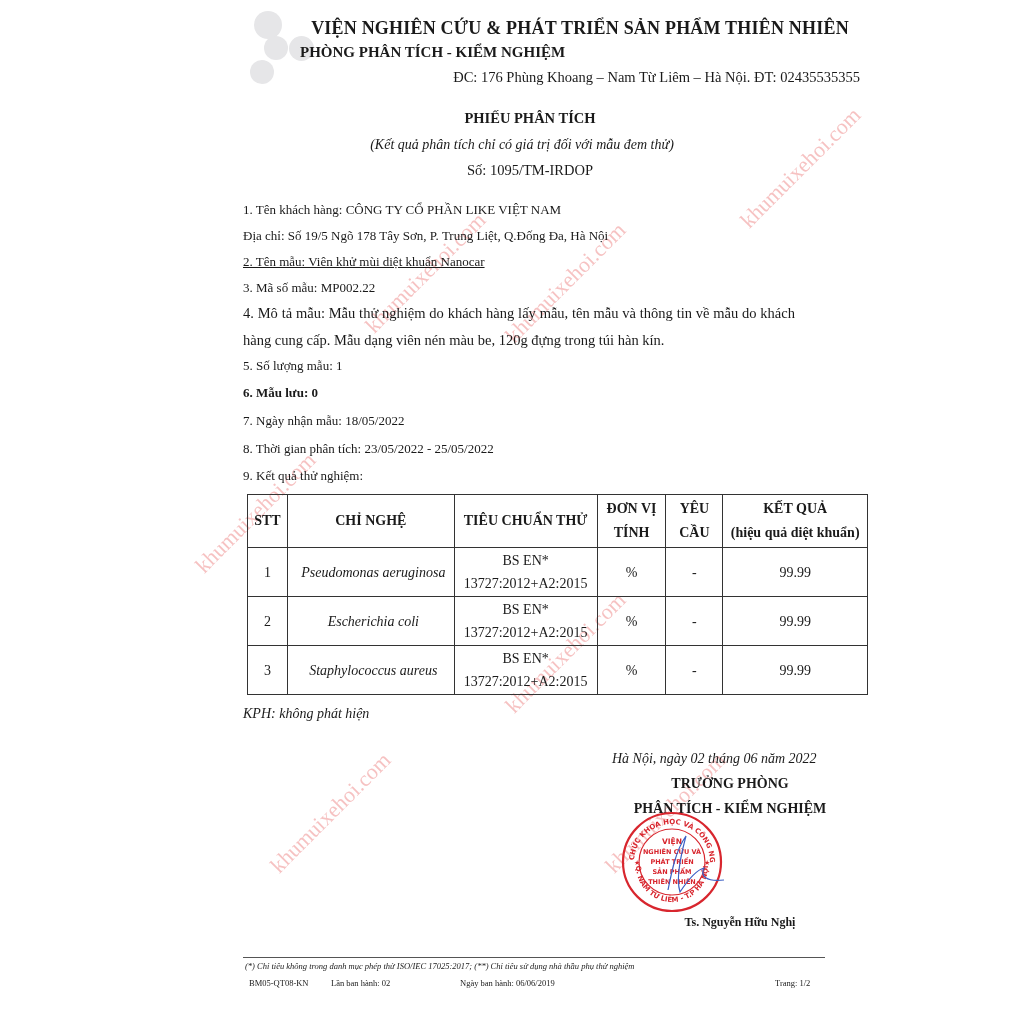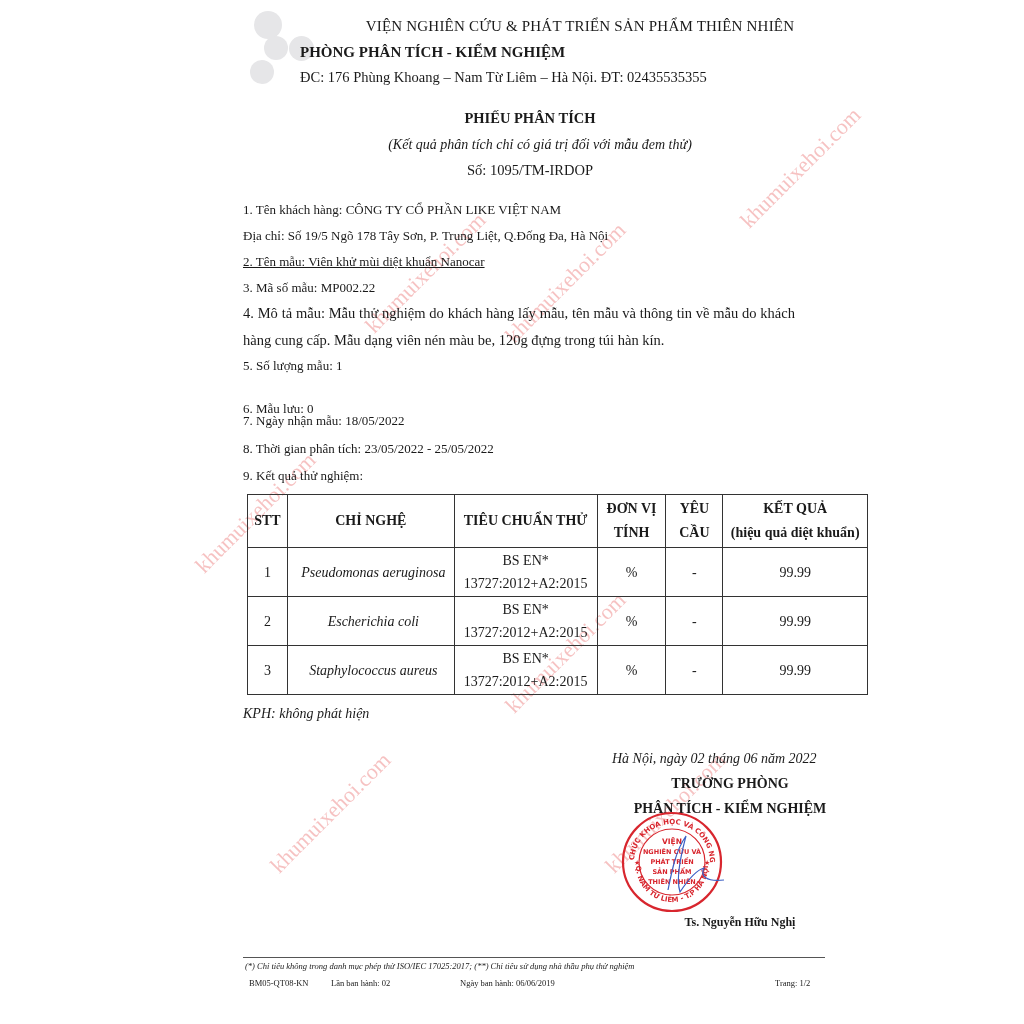--- a/index.html
+++ b/index.html
@@ -3,25 +3,25 @@
 <meta charset="utf-8">
 <style>
   html, body { margin: 0; padding: 0; }
   body {
     width: 1024px; height: 1024px; background: #ffffff; position: relative; overflow: hidden;
     font-family: "Liberation Serif", "DejaVu Serif", serif; color: #1a1a1a;
   }
   .abs { position: absolute; }
   .logo { position: absolute; left: 240px; top: 8px; width: 80px; height: 85px; }
   .logo .c { position: absolute; border-radius: 50%; background: #e6e6e8; }
-  .h1 { left: 300px; width: 560px; top: 18px; font-size: 15px; font-weight: normal; text-align: center; letter-spacing: 0.2px; }
+  .h1 { left: 300px; width: 560px; top: 18px; font-size: 18px; font-weight: bold; text-align: center; letter-spacing: 0.2px; }
   .h2 { left: 300px; width: 560px; top: 44px; font-size: 15px; font-weight: bold; }
-  .h3 { left: 300px; width: 560px; top: 69px; font-size: 14.5px; text-align: left; }
+  .h3 { left: 300px; width: 560px; top: 69px; font-size: 14.5px; text-align: right; }
   .title { left: 230px; width: 600px; top: 110px; font-size: 14.5px; font-weight: bold; text-align: center; }
-  .subtitle { left: 240px; width: 600px; top: 137px; font-size: 14px; font-style: italic; text-align: center; }
+  .subtitle { left: 222px; width: 600px; top: 137px; font-size: 14px; font-style: italic; text-align: center; }
   .number { left: 230px; width: 600px; top: 162px; font-size: 14.5px; text-align: center; }
   .line { position: absolute; left: 243px; font-size: 13px; white-space: nowrap; }
   .desc { position: absolute; left: 243px; width: 552px; font-size: 14.5px; line-height: 27px; text-align: justify; }
   table.results {
     position: absolute; left: 247px; top: 494px; width: 621px; border-collapse: collapse;
     font-size: 14px;
   }
   table.results th, table.results td {
     border: 1px solid #333; text-align: center; vertical-align: middle; padding: 0 3px;
   }
@@ -65,21 +65,21 @@
 <div class="abs title">PHIẾU PHÂN TÍCH</div>
 <div class="abs subtitle">(Kết quả phân tích chỉ có giá trị đối với mẫu đem thử)</div>
 <div class="abs number">Số: 1095/TM-IRDOP</div>
 
 <div class="line" style="top:202px;">1. Tên khách hàng: CÔNG TY CỔ PHẦN LIKE VIỆT NAM</div>
 <div class="line" style="top:228px;">Địa chỉ: Số 19/5 Ngõ 178 Tây Sơn, P. Trung Liệt, Q.Đống Đa, Hà Nội</div>
 <div class="line" style="top:254px;text-decoration:underline;">2. Tên mẫu: Viên khử mùi diệt khuẩn Nanocar</div>
 <div class="line" style="top:280px;">3. Mã số mẫu: MP002.22</div>
 <div class="desc" style="top:300px;">4. Mô tả mẫu: Mẫu thử nghiệm do khách hàng lấy mẫu, tên mẫu và thông tin về mẫu do khách hàng cung cấp. Mẫu dạng viên nén màu be, 120g đựng trong túi hàn kín.</div>
 <div class="line" style="top:358px;">5. Số lượng mẫu: 1</div>
-<div class="line" style="top:401px;">6. Mẫu lưu: 0</div>
+<div class="line" style="top:385px;font-weight:bold;">6. Mẫu lưu: 0</div>
 <div class="line" style="top:413px;">7. Ngày nhận mẫu: 18/05/2022</div>
 <div class="line" style="top:441px;">8. Thời gian phân tích: 23/05/2022 - 25/05/2022</div>
 <div class="line" style="top:468px;">9. Kết quả thử nghiệm:</div>
 
 <table class="results">
   <colgroup>
     <col style="width:40px">
     <col style="width:167px">
     <col style="width:143px">
     <col style="width:69px">

